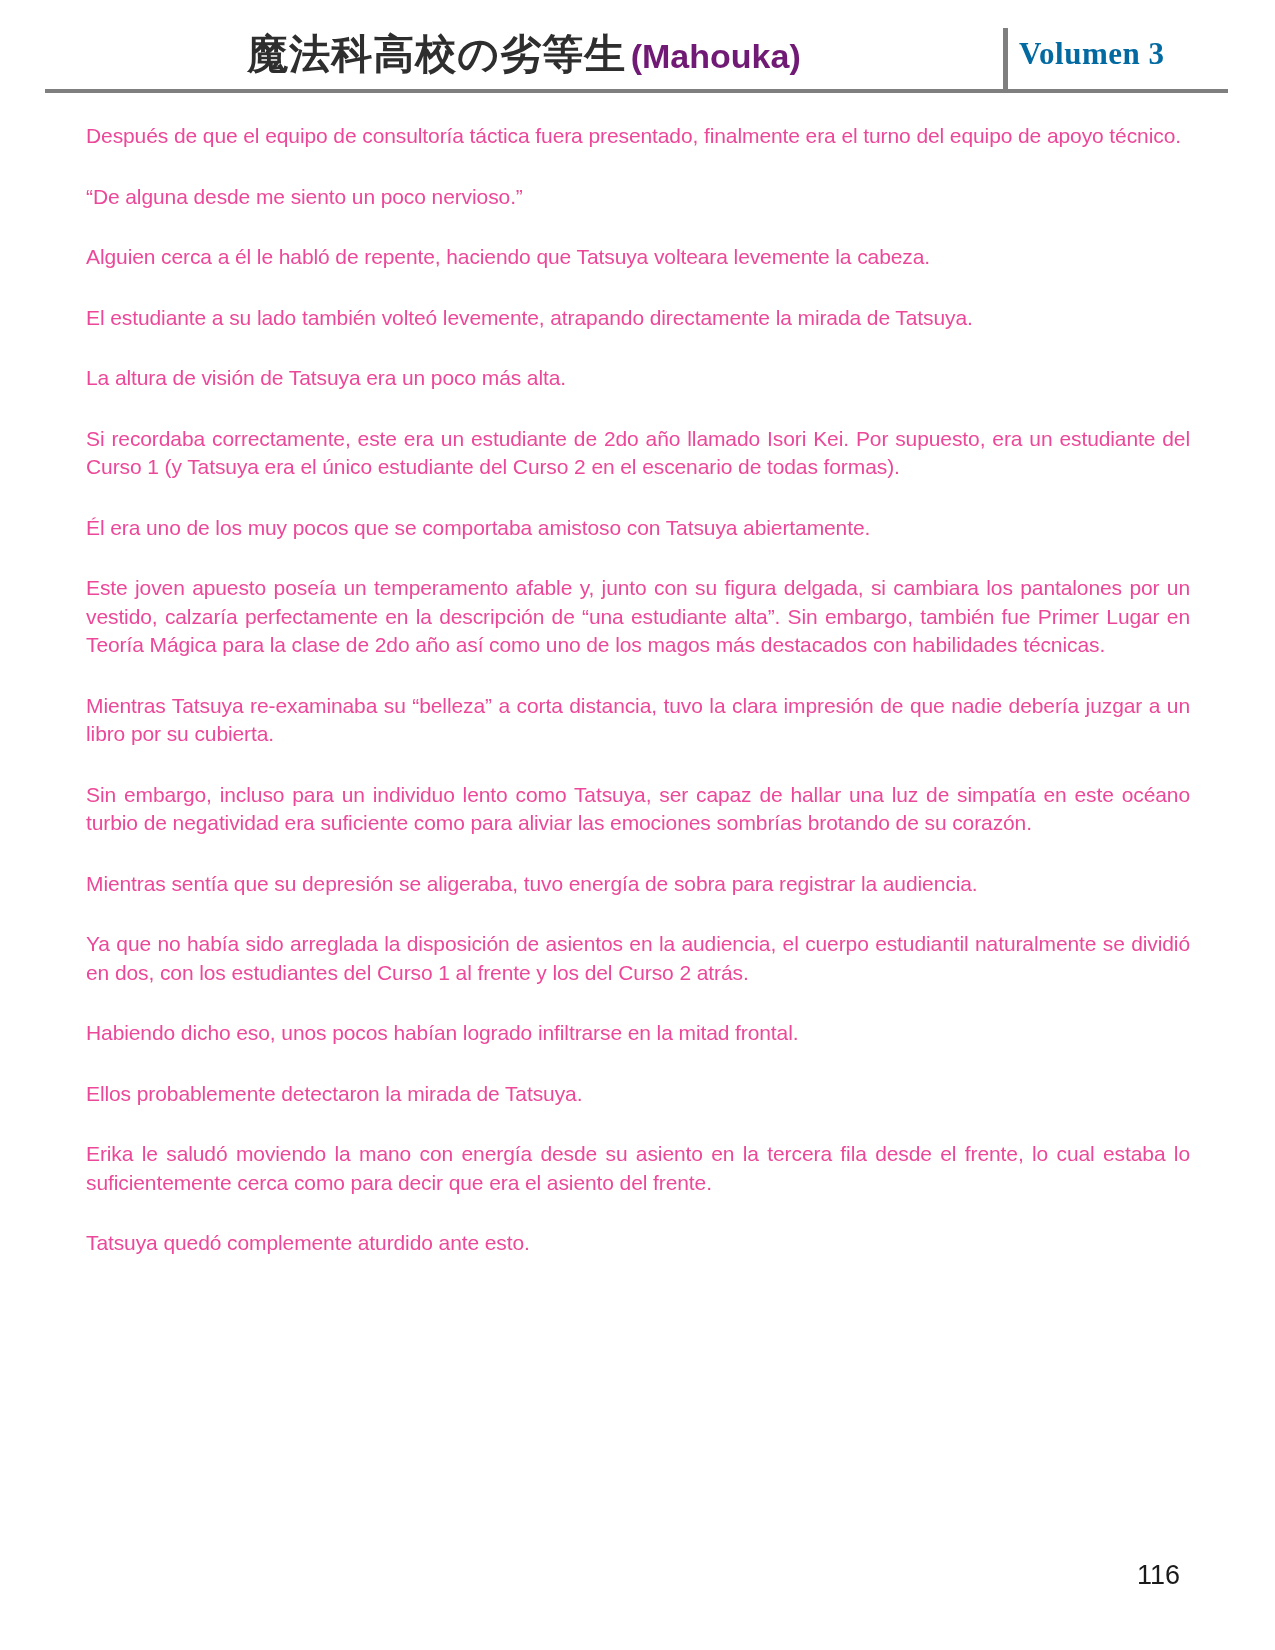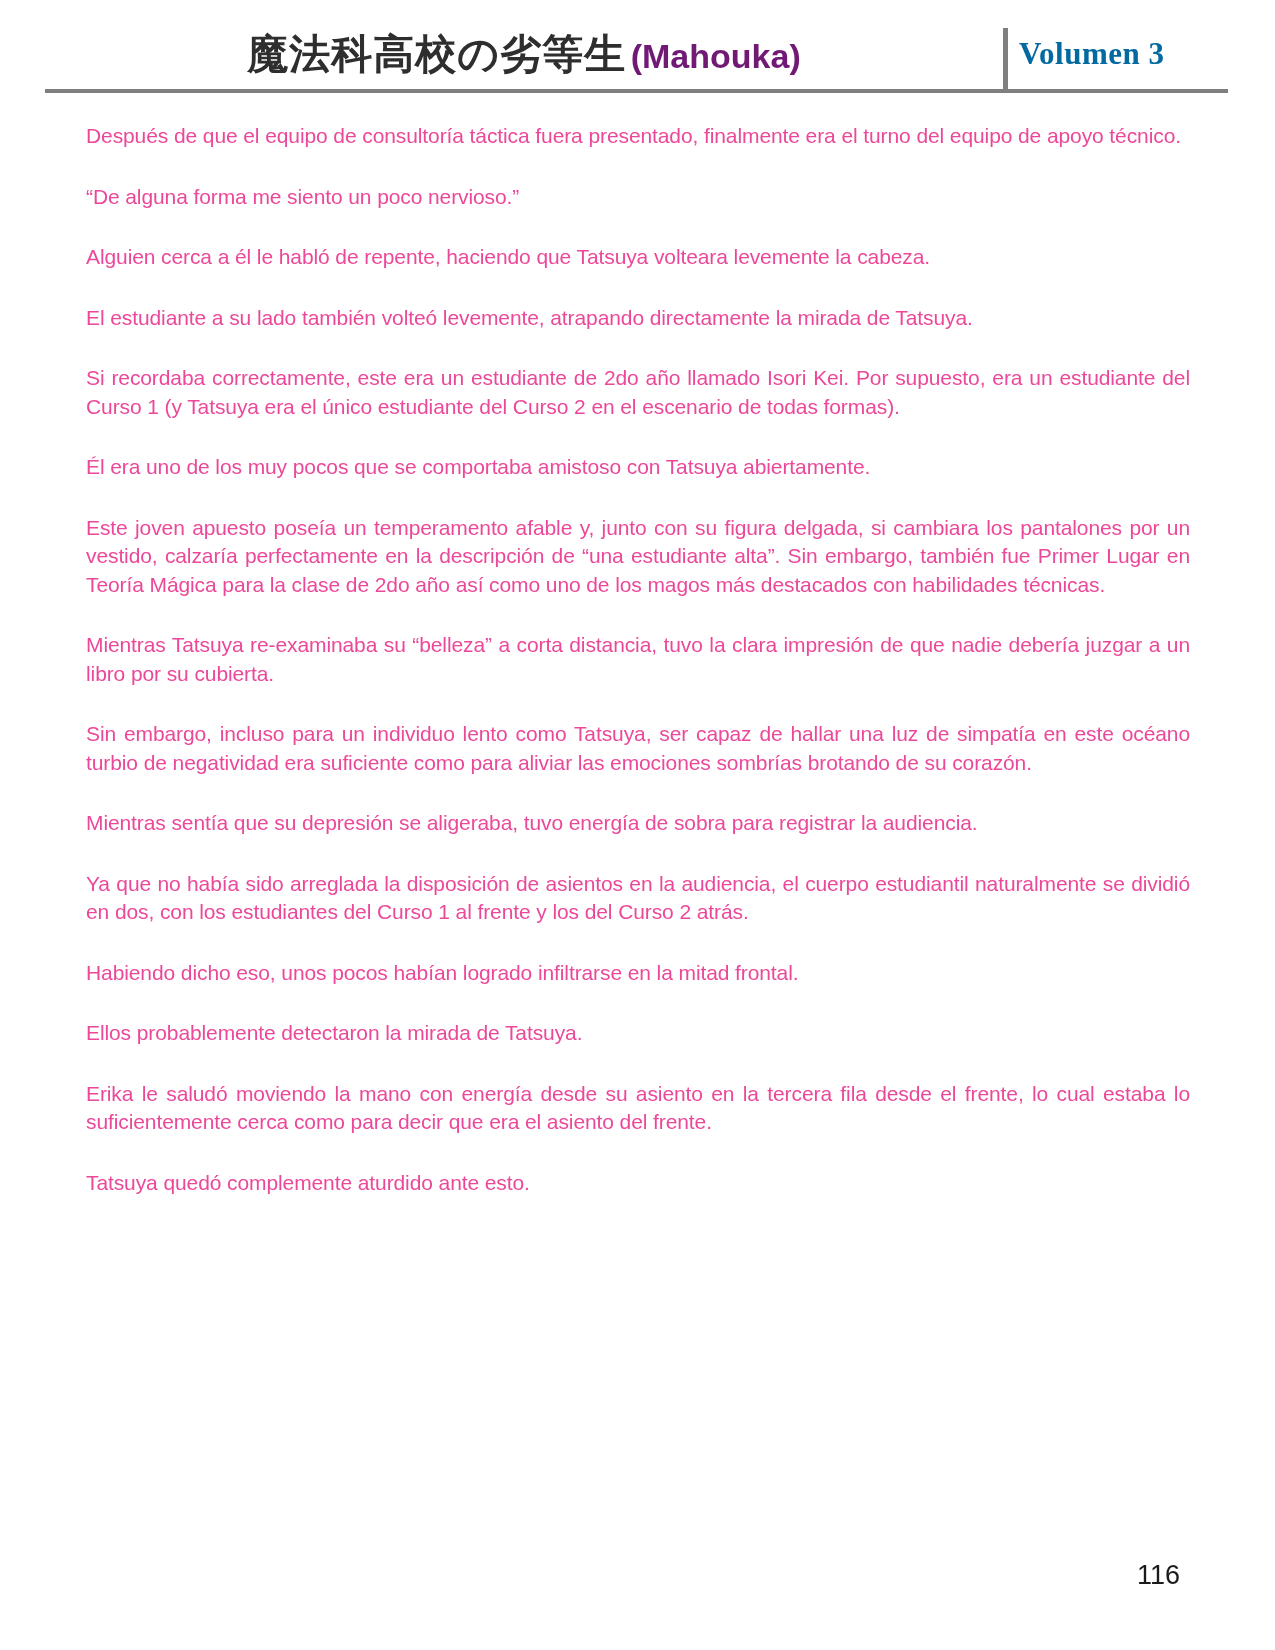--- a/index.html
+++ b/index.html
@@ -100,23 +100,24 @@
   </div>
 
   <div class="header-vbar"></div>
 
   <div class="volume-label">Volumen 3</div>
 
   <div class="header-rule"></div>
 
   <div class="doc-body">
     <p>Después de que el equipo de consultoría táctica fuera presentado, finalmente era el turno del equipo de apoyo técnico.</p>
-    <p>“De alguna forma me siento un poco nervioso.”</p>
+    <p>“De alguna desde me siento un poco nervioso.”</p>
     <p>Alguien cerca a él le habló de repente, haciendo que Tatsuya volteara levemente la cabeza.</p>
     <p>El estudiante a su lado también volteó levemente, atrapando directamente la mirada de Tatsuya.</p>
+    <p>La altura de visión de Tatsuya era un poco más alta.</p>
     <p>Si recordaba correctamente, este era un estudiante de 2do año llamado Isori Kei. Por supuesto, era un estudiante del Curso 1 (y Tatsuya era el único estudiante del Curso 2 en el escenario de todas formas).</p>
     <p>Él era uno de los muy pocos que se comportaba amistoso con Tatsuya abiertamente.</p>
     <p>Este joven apuesto poseía un temperamento afable y, junto con su figura delgada, si cambiara los pantalones por un vestido, calzaría perfectamente en la descripción de “una estudiante alta”. Sin embargo, también fue Primer Lugar en Teoría Mágica para la clase de 2do año así como uno de los magos más destacados con habilidades técnicas.</p>
     <p>Mientras Tatsuya re-examinaba su “belleza” a corta distancia, tuvo la clara impresión de que nadie debería juzgar a un libro por su cubierta.</p>
     <p>Sin embargo, incluso para un individuo lento como Tatsuya, ser capaz de hallar una luz de simpatía en este océano turbio de negatividad era suficiente como para aliviar las emociones sombrías brotando de su corazón.</p>
     <p>Mientras sentía que su depresión se aligeraba, tuvo energía de sobra para registrar la audiencia.</p>
     <p>Ya que no había sido arreglada la disposición de asientos en la audiencia, el cuerpo estudiantil naturalmente se dividió en dos, con los estudiantes del Curso 1 al frente y los del Curso 2 atrás.</p>
     <p>Habiendo dicho eso, unos pocos habían logrado infiltrarse en la mitad frontal.</p>
     <p>Ellos probablemente detectaron la mirada de Tatsuya.</p>
     <p>Erika le saludó moviendo la mano con energía desde su asiento en la tercera fila desde el frente, lo cual estaba lo suficientemente cerca como para decir que era el asiento del frente.</p>

